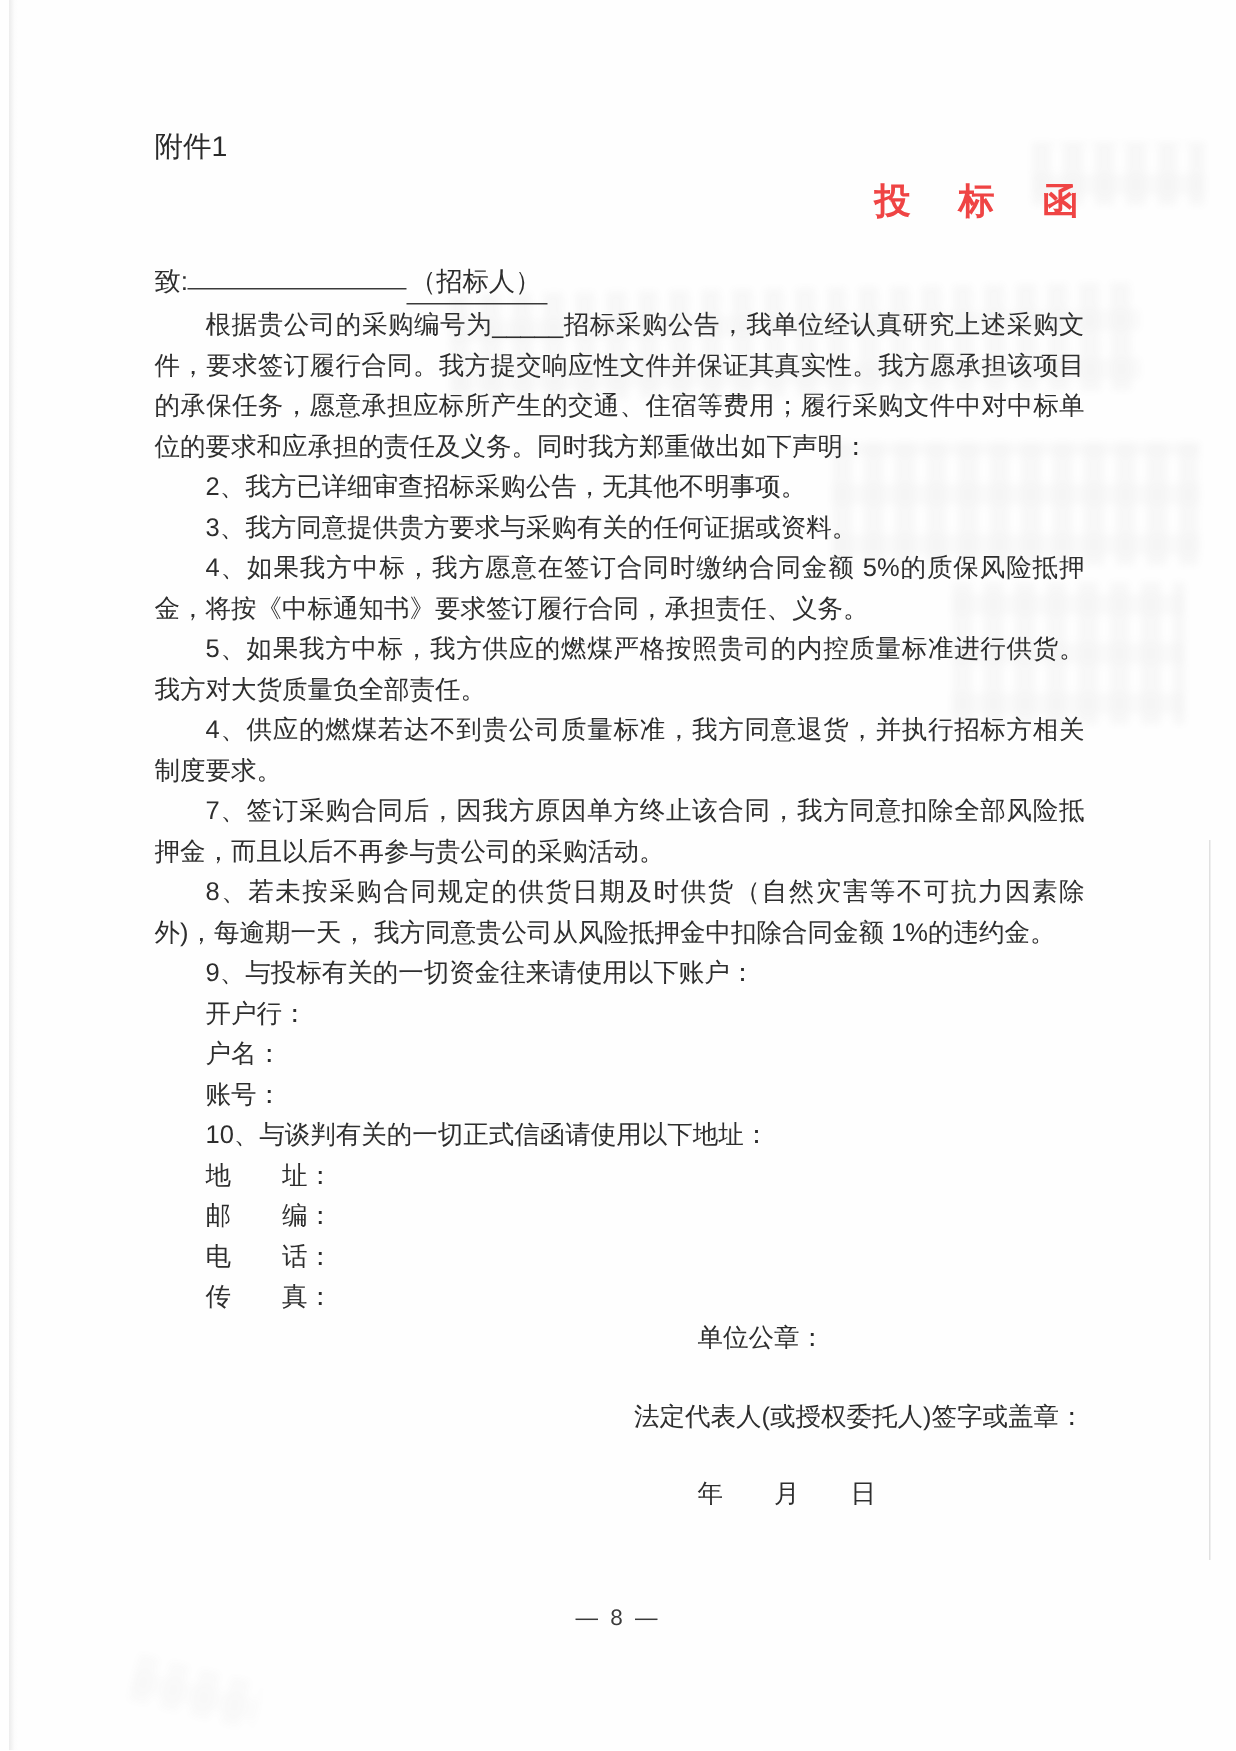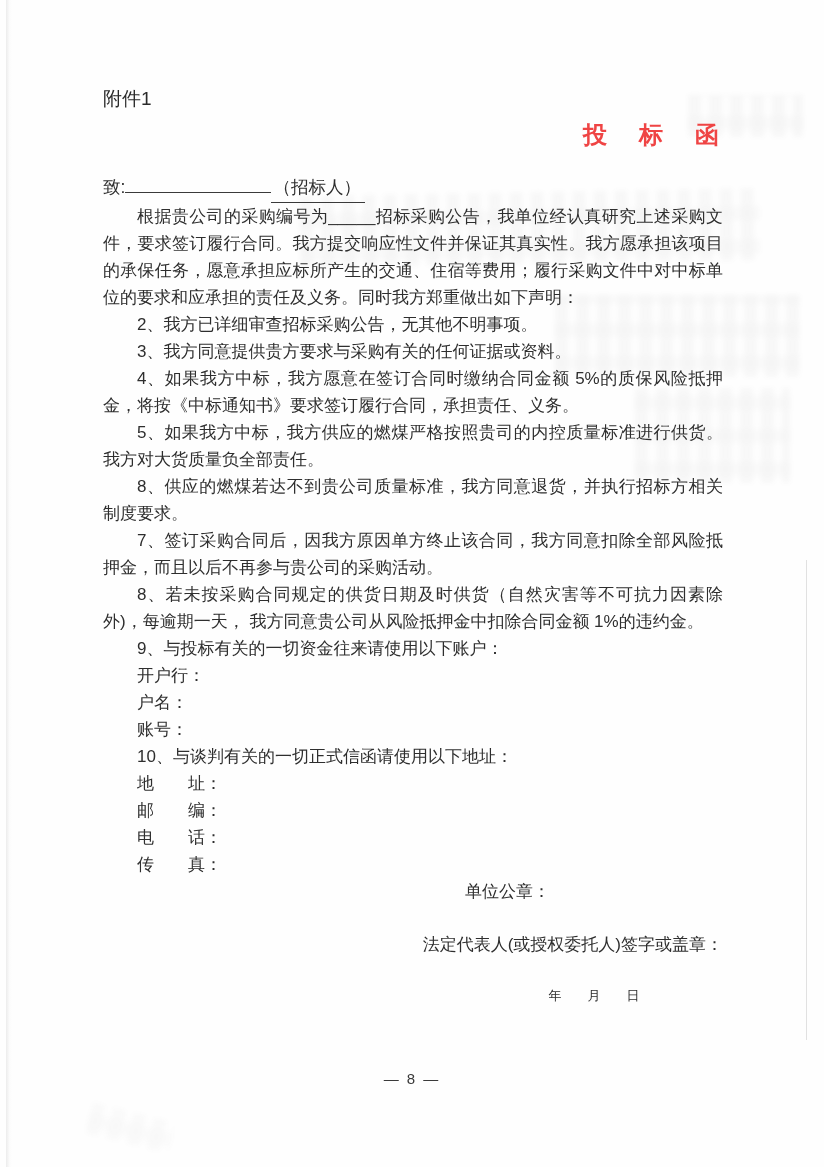--- a/index.html
+++ b/index.html
@@ -103,23 +103,22 @@
   .sig-rep {
     margin: 26px 0 0 0;
     padding-left: 210px;
     font-size: 17px;
     line-height: 27px;
     text-align: right;
   }
   .sig-date {
     margin: 24px 0 0 0;
     padding-left: 362px;
-    font-size: 13px;
+    font-size: 17px;
     line-height: 27px;
-    text-align: center;
   }
   .page-number {
     position: absolute;
     left: 0; right: 0;
     top: 1070px;
     text-align: center;
     font-size: 15px;
     letter-spacing: 2px;
     color: #3a3a3a;
   }
@@ -148,21 +147,21 @@
     </div>
 
     <div class="body-text">
 
       <p>根据贵公司的采购编号为_____招标采购公告，我单位经认真研究上述采购文件，要求签订履行合同。我方提交响应性文件并保证其真实性。我方愿承担该项目的承保任务，愿意承担应标所产生的交通、住宿等费用；履行采购文件中对中标单位的要求和应承担的责任及义务。同时我方郑重做出如下声明：</p>
 
       <p>2、我方已详细审查招标采购公告，无其他不明事项。</p>
       <p>3、我方同意提供贵方要求与采购有关的任何证据或资料。</p>
       <p>4、如果我方中标，我方愿意在签订合同时缴纳合同金额 5%的质保风险抵押金，将按《中标通知书》要求签订履行合同，承担责任、义务。</p>
       <p>5、如果我方中标，我方供应的燃煤严格按照贵司的内控质量标准进行供货。我方对大货质量负全部责任。</p>
-      <p>8、供应的燃煤若达不到贵公司质量标准，我方同意退货，并执行招标方相关制度要求。</p>
+      <p>4、供应的燃煤若达不到贵公司质量标准，我方同意退货，并执行招标方相关制度要求。</p>
       <p>7、签订采购合同后，因我方原因单方终止该合同，我方同意扣除全部风险抵押金，而且以后不再参与贵公司的采购活动。</p>
       <p>8、若未按采购合同规定的供货日期及时供货（自然灾害等不可抗力因素除外)，每逾期一天， 我方同意贵公司从风险抵押金中扣除合同金额 1%的违约金。</p>
       <p>9、与投标有关的一切资金往来请使用以下账户：</p>
 
       <p class="field-row">开户行：</p>
       <p class="field-row">户名：</p>
       <p class="field-row">账号：</p>
 
       <p>10、与谈判有关的一切正式信函请使用以下地址：</p>
 

